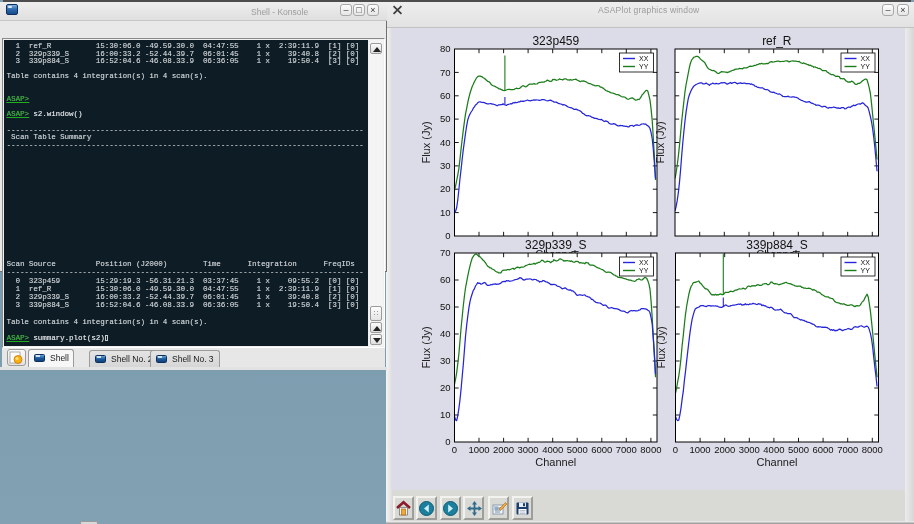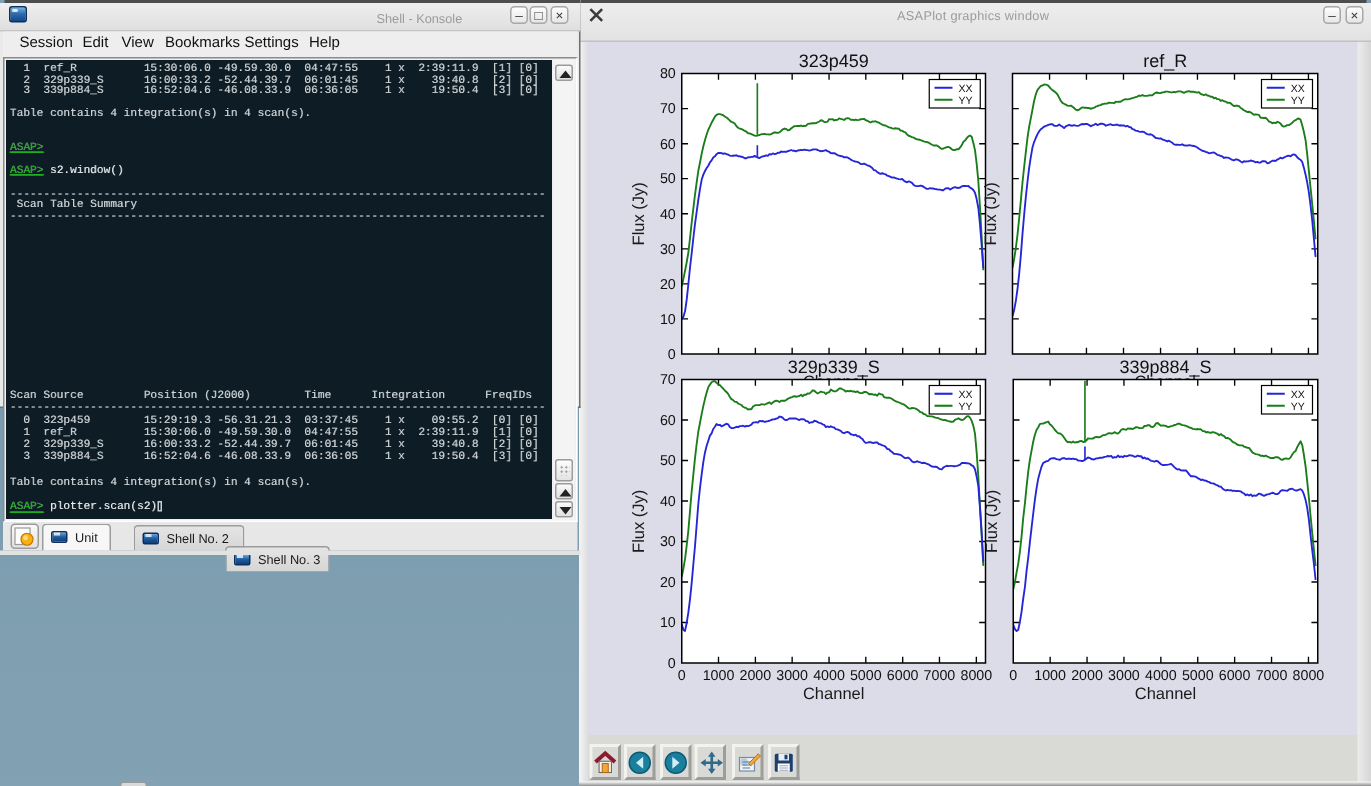--- a/index.html
+++ b/index.html
@@ -257,28 +257,20 @@
 
   <div id="lwin" class="abs">
     <div class="tb">
       <div class="dark"></div>
       <div id="kicon"></div>
       <span class="title">Shell - Konsole</span>
       <div class="wbtn" style="left:340px;top:4px;">–</div>
       <div class="wbtn" style="left:353px;top:4px;">□</div>
       <div class="wbtn" style="left:367px;top:4px;">×</div>
     </div>
-    <div id="menubar">
-      <span style="left:11px;">Session</span>
-      <span style="left:53px;">Edit</span>
-      <span style="left:79px;">View</span>
-      <span style="left:108px;">Bookmarks</span>
-      <span style="left:161px;">Settings</span>
-      <span style="left:204px;">Help</span>
-    </div>
     <div id="termframe">
       <div id="term">
         <div id="termtext">
             <div class="tblk" style="top:3.0px;line-height:7.6px;">  1  ref_R          15:30:06.0 -49.59.30.0  04:47:55    1 x  2:39:11.9  [1] [0]
   2  329p339_S      16:00:33.2 -52.44.39.7  06:01:45    1 x    39:40.8  [2] [0]
   3  339p884_S      16:52:04.6 -46.08.33.9  06:36:05    1 x    19:50.4  [3] [0]
 
 Table contains 4 integration(s) in 4 scan(s).
 
 
@@ -291,21 +283,21 @@
 --------------------------------------------------------------------------------</div>
             <div class="tblk" style="top:220.1px;line-height:8.26px;">Scan Source         Position (J2000)        Time      Integration      FreqIDs
 --------------------------------------------------------------------------------
   0  323p459        15:29:19.3 -56.31.21.3  03:37:45    1 x    09:55.2  [0] [0]
   1  ref_R          15:30:06.0 -49.59.30.0  04:47:55    1 x  2:39:11.9  [1] [0]
   2  329p339_S      16:00:33.2 -52.44.39.7  06:01:45    1 x    39:40.8  [2] [0]
   3  339p884_S      16:52:04.6 -46.08.33.9  06:36:05    1 x    19:50.4  [3] [0]
 
 Table contains 4 integration(s) in 4 scan(s).
 
-<span class="g">ASAP&gt;</span> <span class="w">plotter.scan(s2)</span><span class="cur"></span></div>
+<span class="g">ASAP&gt;</span> <span class="w">summary.plot(s2)</span><span class="cur"></span></div>
           </div>
       </div>
       <div id="sbar">
         <div class="sbtn" style="top:3px;">
             <svg width="10" height="7" viewBox="0 0 10 7">
               <path d="M5 1 L9 6 L1 6z" fill="#222"></path>
             </svg>
           </div>
         <div id="slider"></div>
         <div class="sbtn" style="top:282px;">
@@ -324,27 +316,27 @@
       <div id="tabbtn">
         <svg width="17" height="15" viewBox="0 0 17 15">
           <rect x="2" y="2" width="10" height="11" fill="#fdfdfd" stroke="#999" stroke-width="0.8"></rect>
           <circle cx="10" cy="9.5" r="4" fill="#f9b013"></circle>
           <circle cx="9" cy="8.5" r="1.6" fill="#fde27a"></circle>
           <circle cx="10" cy="9.5" r="4" fill="none" stroke="#c87708" stroke-width="0.8"></circle>
         </svg>
       </div>
       <div class="tab active" style="left:26px;width:46px;">
         <div class="ticon"></div>
-          <span class="tl">Unit</span>
+          <span class="tl">Shell</span>
       </div>
       <div class="tab" style="left:87px;width:74px;">
         <div class="ticon"></div>
           <span class="tl">Shell No. 2</span>
       </div>
-      <div class="tab" style="left:148px;width:70px;margin-top:14px;">
+      <div class="tab" style="left:148px;width:70px;">
         <div class="ticon"></div>
           <span class="tl">Shell No. 3</span>
       </div>
     </div>
     <div id="winbottom"></div>
   </div>
 
   <div class="corner abs" style="left:0;top:0;"></div>
   <div class="corner abs" style="left:911px;top:0;"></div>
 </div>

